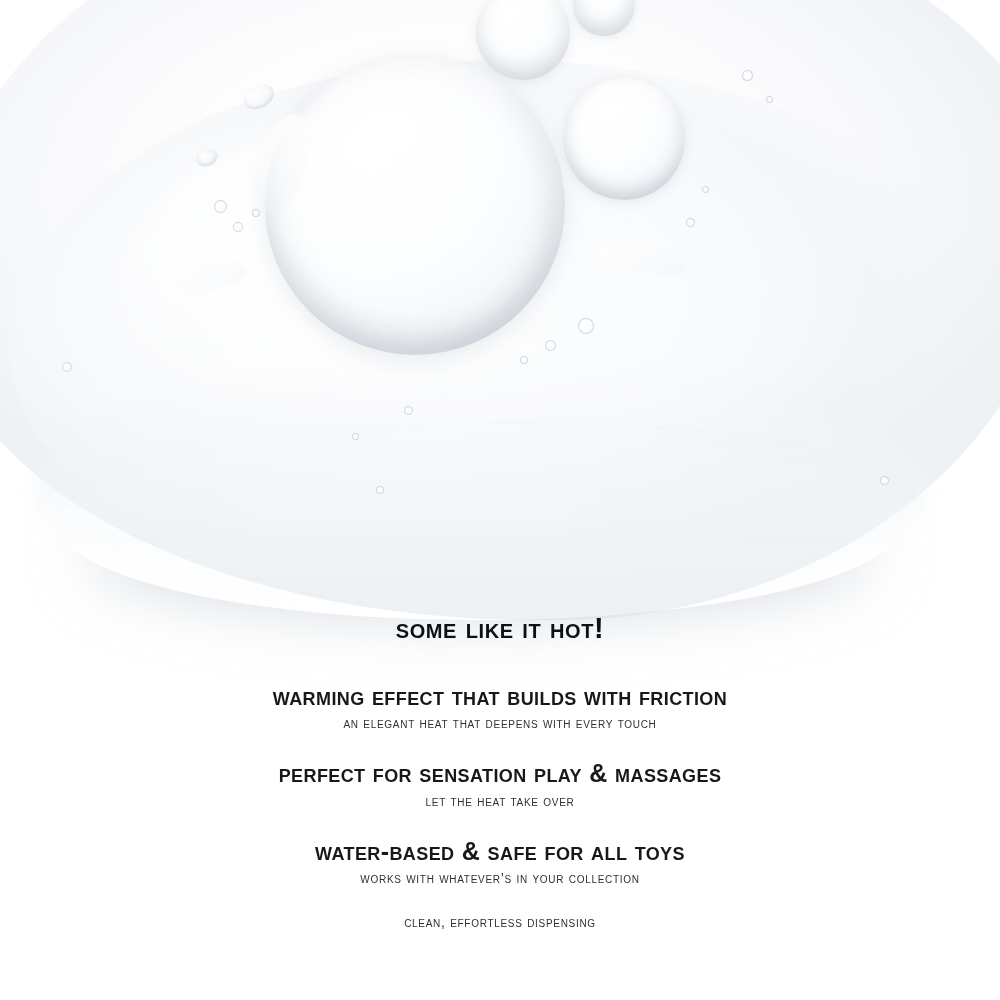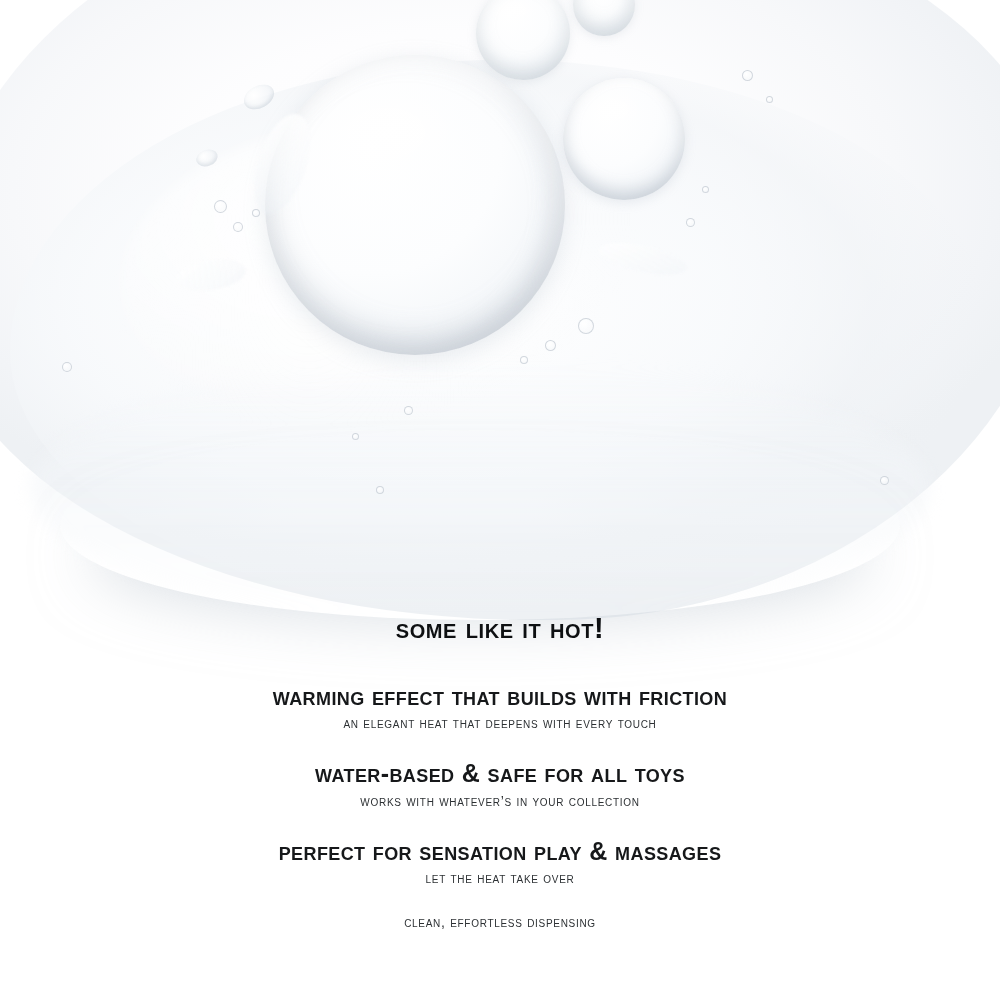--- a/index.html
+++ b/index.html
@@ -223,27 +223,27 @@
   <div class="copy">
 
     <h1 class="headline">Some like it hot!</h1>
 
     <div class="feature">
       <p class="feature-title">Warming effect that builds with friction</p>
       <p class="feature-sub">An elegant heat that deepens with every touch</p>
     </div>
 
     <div class="feature">
+      <p class="feature-title">Perfect for sensation play &amp; massages</p>
+      <p class="feature-sub">let the heat take over</p>
+    </div>
+
+    <div class="feature">
       <p class="feature-title">Water-based &amp; safe for all toys</p>
       <p class="feature-sub">works with whatever’s in your collection</p>
     </div>
 
-    <div class="feature">
-      <p class="feature-title">Perfect for sensation play &amp; massages</p>
-      <p class="feature-sub">let the heat take over</p>
-    </div>
-
     <div class="feature feature-last">
       <p class="feature-sub">clean, effortless dispensing</p>
     </div>
 
   </div>
 </div>
 
 </body></html>

